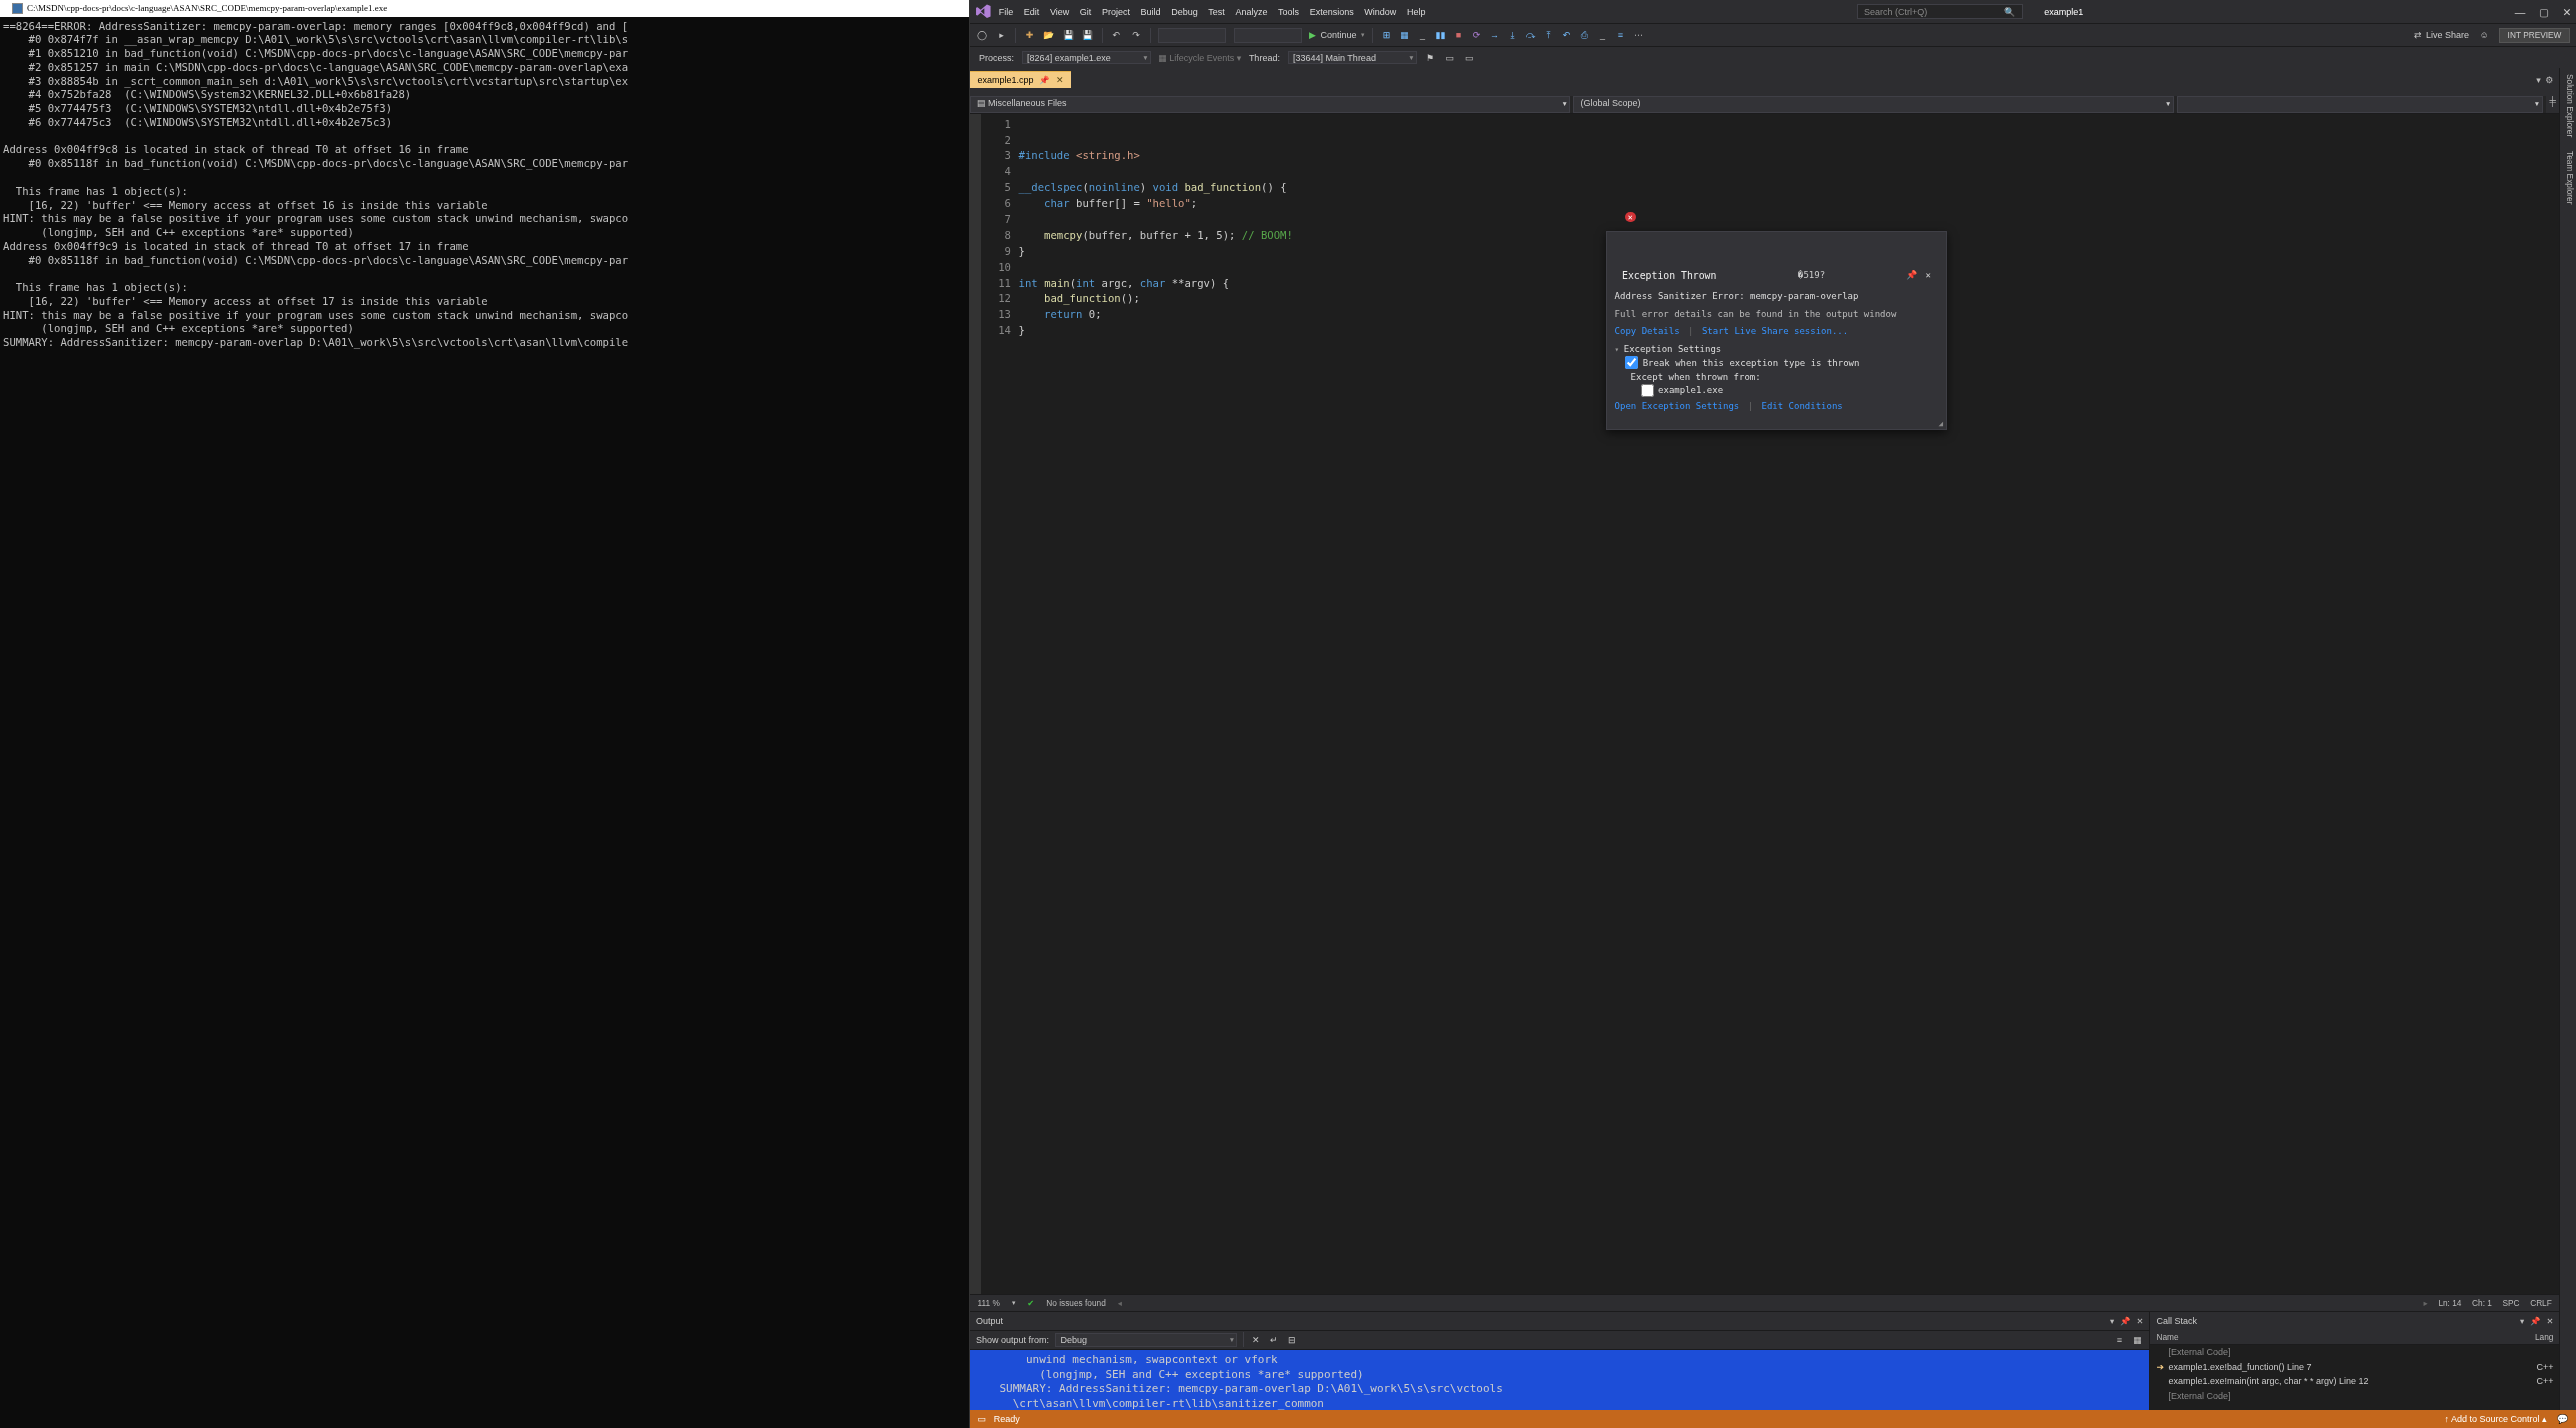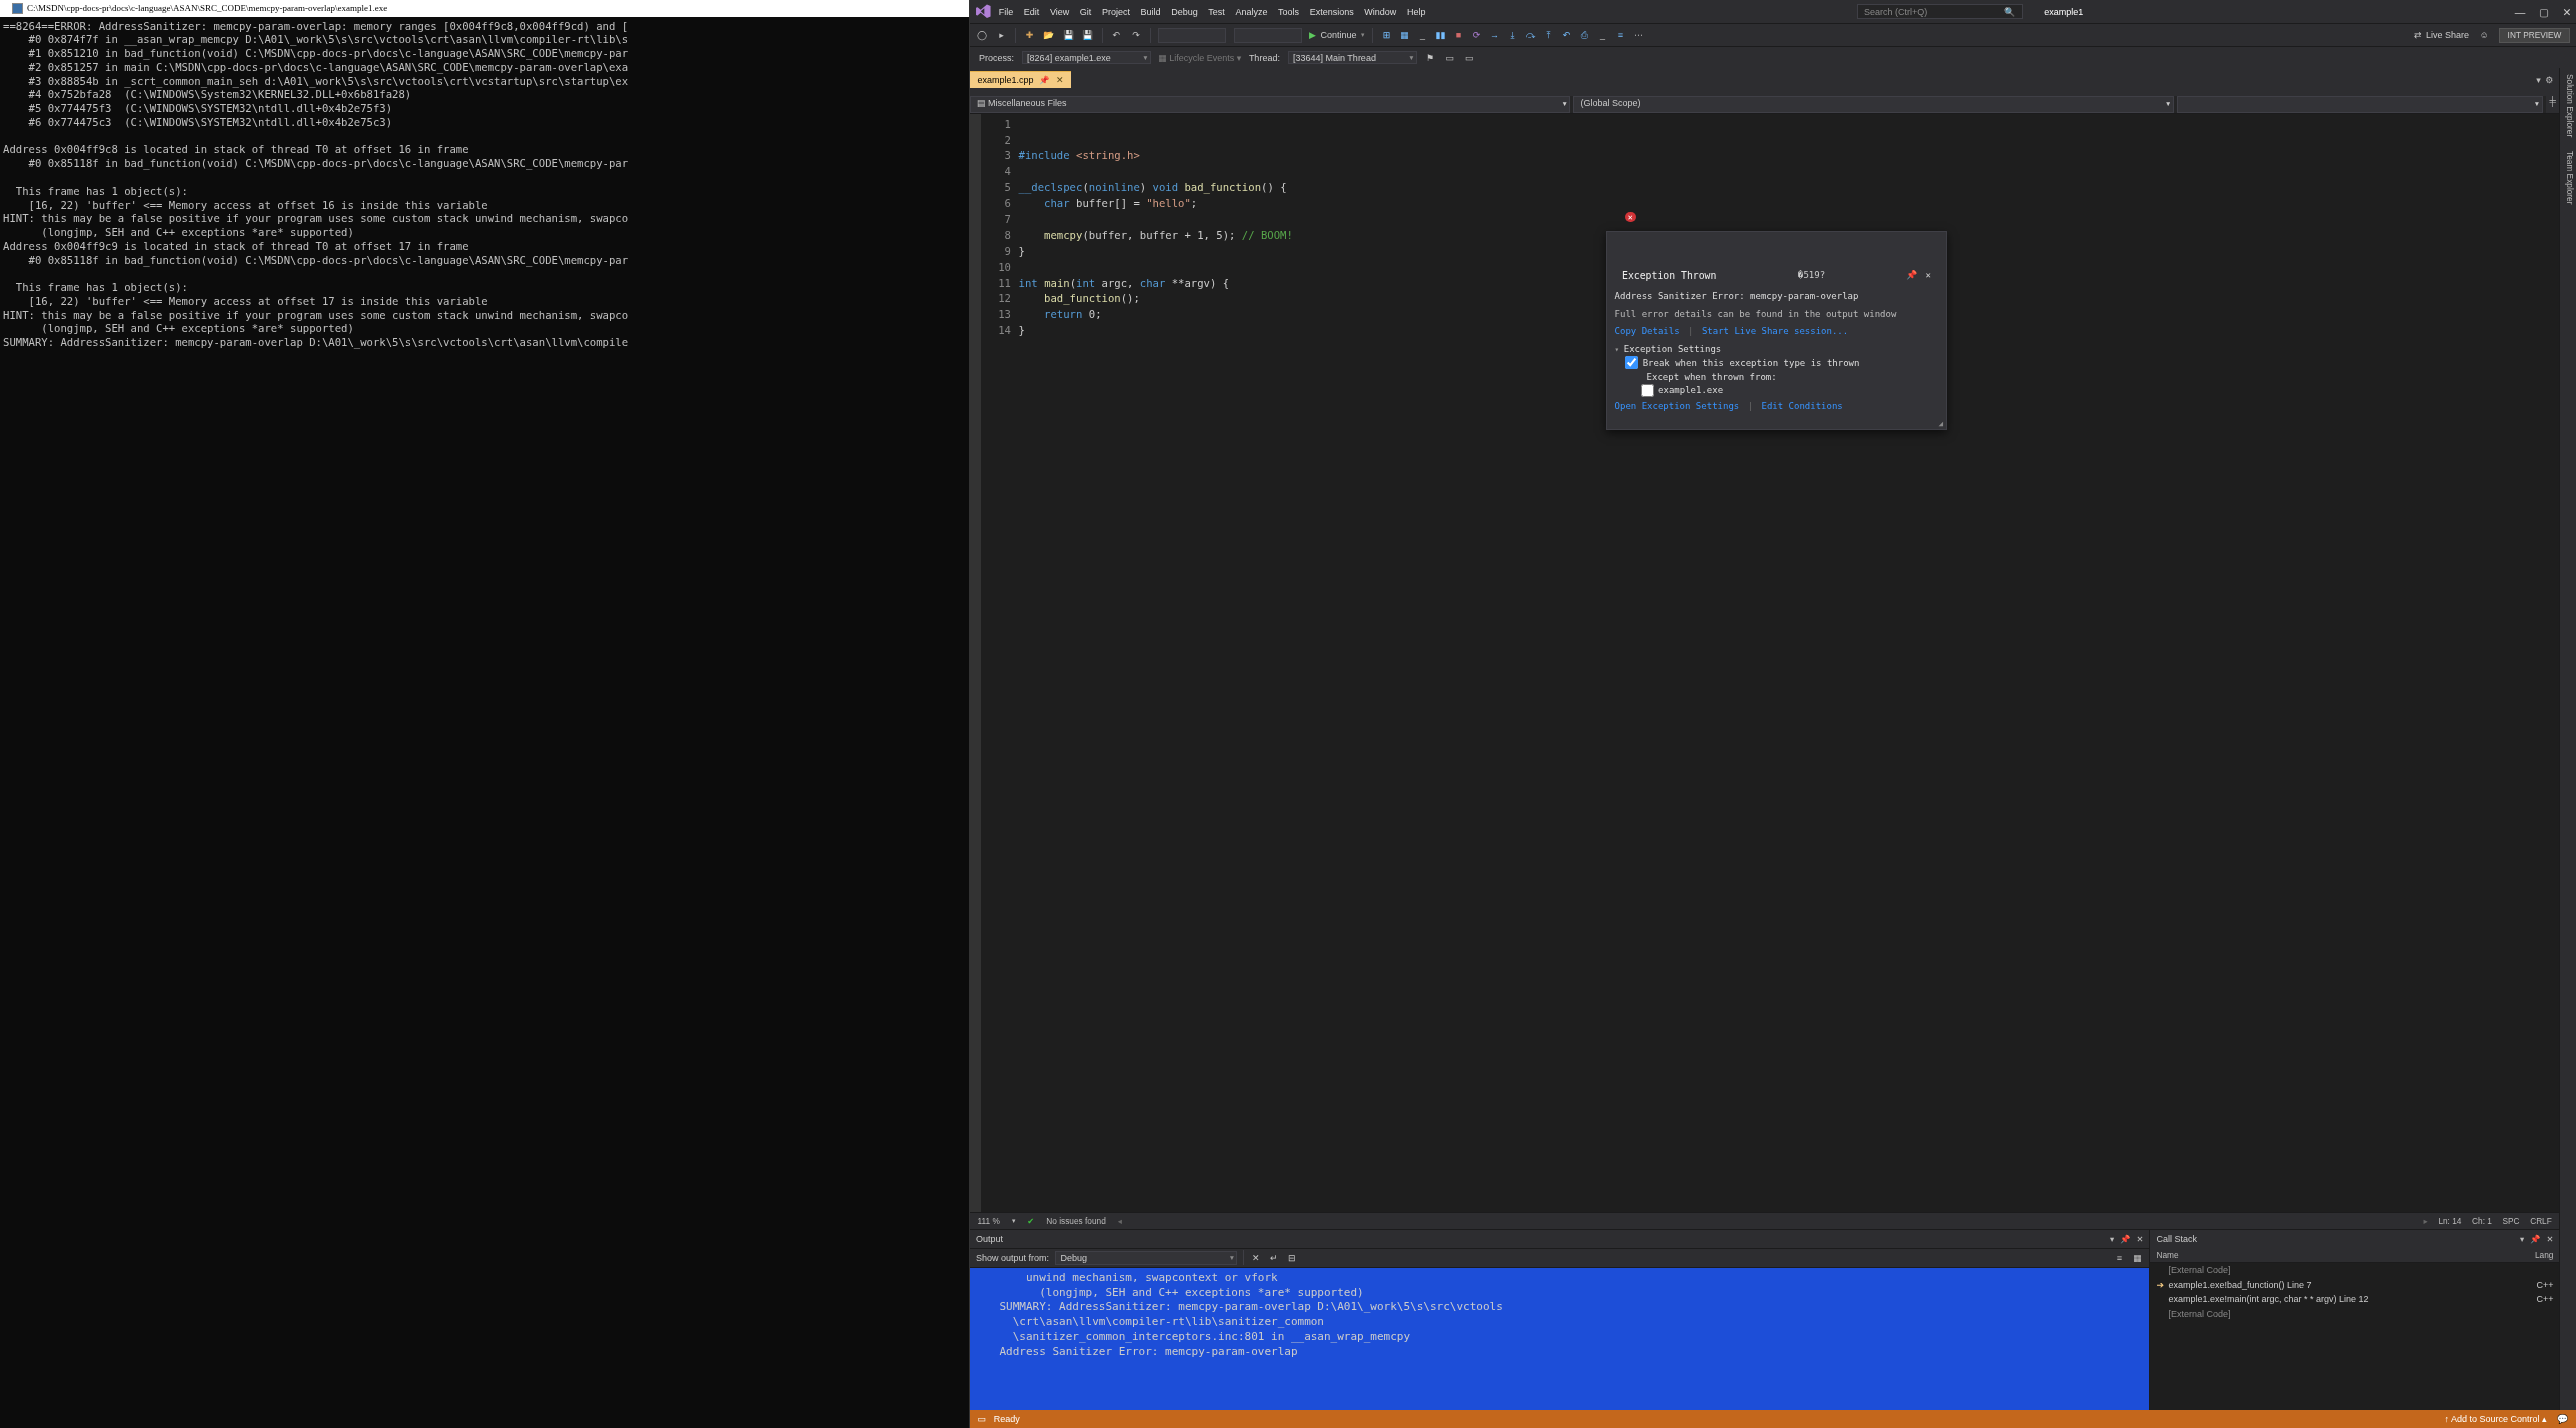--- a/index.html
+++ b/index.html
@@ -57,21 +57,21 @@
 .exc-settings { margin-top: 7.6px; }
 .exc-settings .hdr { color: #ddd; }
 .exc-settings .hdr::before { content: "▾ "; color: #999; font-size: 7.6px; }
 .exc-settings .row { margin: 2.3px 0 0 10.6px; display: flex; align-items: center; gap: 4.5px; color: #ddd; }
 .exc-settings input[type=checkbox] { accent-color: #3794ff; }
 .exc-resize { text-align: right; padding: 0 3px 1.5px 0; color: #888; font-size: 7.6px; }
 .editor-status { height: 16.6px; background: #2d2d30; border-top: 0.8px solid #1b1b1c; display: flex; align-items: center; padding: 0 7.6px; font-size: 8.3px; color: #bbb; gap: 12px; }
 .editor-status .ok { color: #3cbf3c; }
 .editor-status .right { margin-left: auto; display: flex; gap: 10.6px; }
 .tool-right { width: 16.6px; background: #2d2d30; border-left: 0.8px solid #1b1b1c; writing-mode: vertical-rl; text-orientation: mixed; color: #bbb; font-size: 8.3px; padding: 6px 1.5px; display: flex; gap: 13.6px; }
-.bottom-row { height: 181px; display: flex; border-top: 0.8px solid #1b1b1c; }
+.bottom-row { height: 99px; display: flex; border-top: 0.8px solid #1b1b1c; }
 .output-panel { flex: 1; background: #252526; display: flex; flex-direction: column; border-right: 0.8px solid #1b1b1c; }
 .panel-hdr { height: 18px; background: #2d2d30; display: flex; align-items: center; padding: 0 6px; color: #ccc; font-size: 9px; }
 .panel-hdr .tabname { }
 .panel-hdr .pbtns { margin-left: auto; display: flex; gap: 6px; color: #bbb; font-size: 8.3px; }
 .output-toolbar { height: 19.7px; background: #2d2d30; display: flex; align-items: center; padding: 0 6px; gap: 6px; font-size: 9px; border-top: 0.8px solid #1b1b1c; border-bottom: 0.8px solid #1b1b1c; }
 .output-body { flex: 1; background: #1d4ed8; color: #ccc; font-family: Consolas, monospace; font-size: 11px; padding: 3px 3px; white-space: pre; overflow: hidden; line-height: 1.35; }
 .callstack-panel { width: 409px; background: #252526; display: flex; flex-direction: column; }
 .cs-head { height: 15px; background: #2d2d30; display: flex; padding: 1.5px 6px; font-size: 8.3px; color: #bbb; border-bottom: 0.8px solid #1b1b1c; }
 .cs-head .r { margin-left: auto; }
 .cs-body { flex: 1; background: #1e1e1e; font-size: 9px; }
@@ -273,21 +273,21 @@
                 <a>Copy Details</a>
                 <span class="exc-sep">|</span>
                 <a>Start Live Share session...</a>
               </div>
               <div class="exc-settings">
                 <div class="hdr">Exception Settings</div>
                 <div class="row">
                   <input type="checkbox" checked="" style="">
                   <span>Break when this exception type is thrown</span>
                 </div>
-                <div class="row" style="margin-left:32px;">
+                <div class="row" style="margin-left:16px;">
                   <span>Except when thrown from:</span>
                 </div>
                 <div class="row" style="margin-left:26px;">
                   <input type="checkbox" style="">
                   <span>example1.exe</span>
                 </div>
                 <div class="exc-links" style="margin-top:4.5px;">
                   <a>Open Exception Settings</a>
                   <span class="exc-sep">|</span>
                   <a>Edit Conditions</a>

